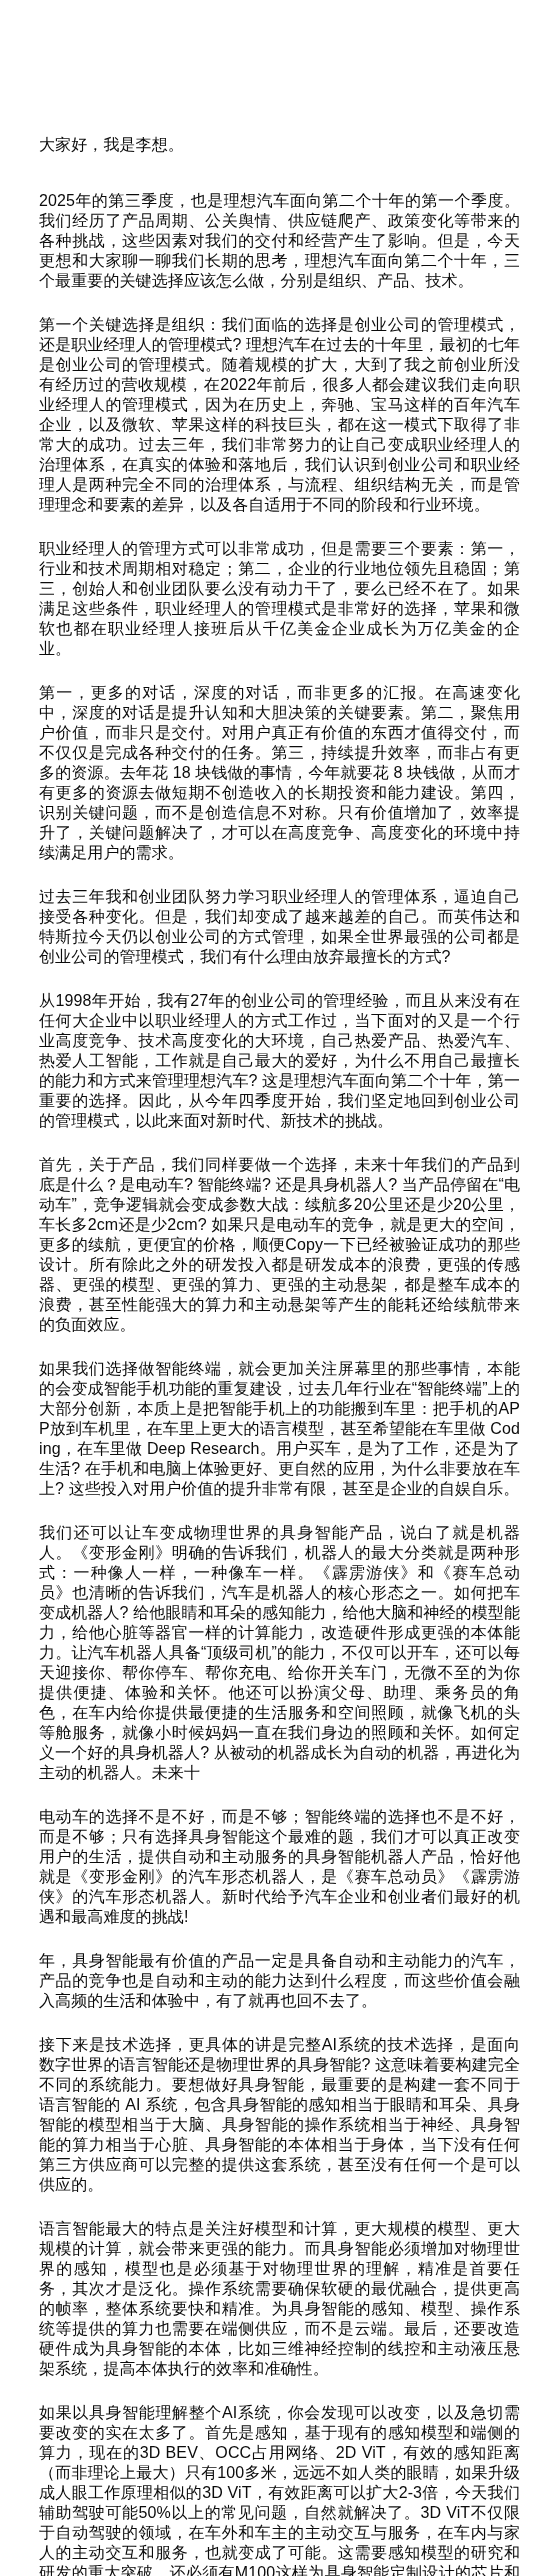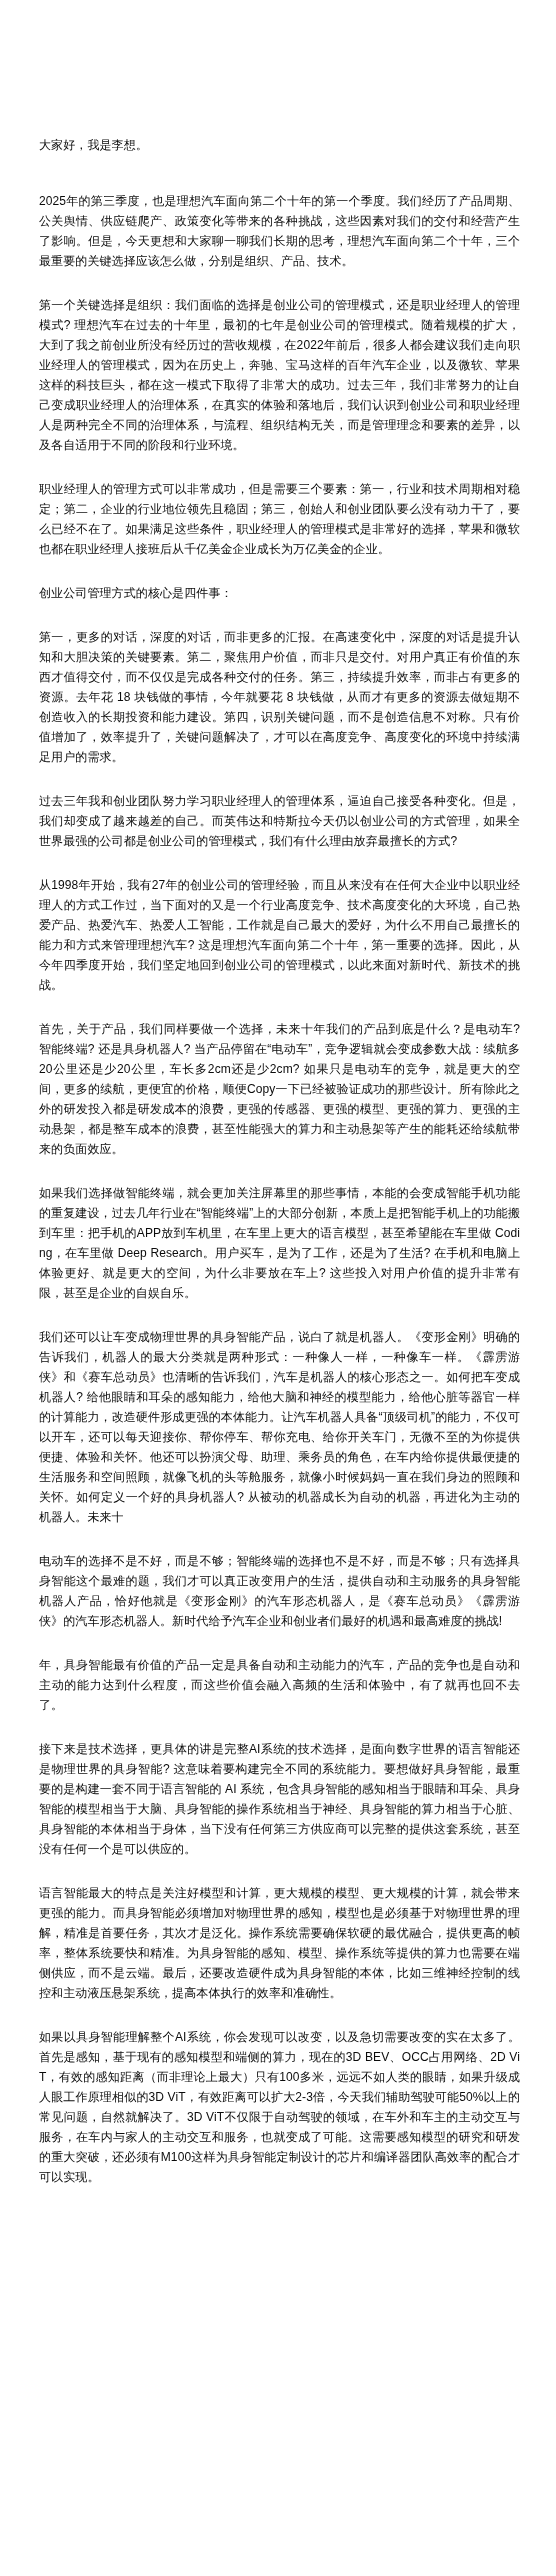--- a/index.html
+++ b/index.html
@@ -16,47 +16,46 @@
       overflow: hidden;
     }
     .article {
       position: absolute;
       left: 39px;
       top: 135px;
       width: 481px;
     }
     .article p {
       margin: 0 0 24px 0;
-      font-size: 12px;
+      font-size: 16px;
       line-height: 20px;
       color: #0b0b0b;
       text-align: justify;
       letter-spacing: 0.1px;
       word-break: break-all;
     }
     .article p.greeting {
       margin-bottom: 36px;
       text-align: left;
     }
   </style>
 </head>
 <body>
 
 <div class="page">
   <div class="article">
     <p class="greeting">大家好，我是李想。</p>
     <p>2025年的第三季度，也是理想汽车面向第二个十年的第一个季度。我们经历了产品周期、公关舆情、供应链爬产、政策变化等带来的各种挑战，这些因素对我们的交付和经营产生了影响。但是，今天更想和大家聊一聊我们长期的思考，理想汽车面向第二个十年，三个最重要的关键选择应该怎么做，分别是组织、产品、技术。</p>
     <p>第一个关键选择是组织：我们面临的选择是创业公司的管理模式，还是职业经理人的管理模式? 理想汽车在过去的十年里，最初的七年是创业公司的管理模式。随着规模的扩大，大到了我之前创业所没有经历过的营收规模，在2022年前后，很多人都会建议我们走向职业经理人的管理模式，因为在历史上，奔驰、宝马这样的百年汽车企业，以及微软、苹果这样的科技巨头，都在这一模式下取得了非常大的成功。过去三年，我们非常努力的让自己变成职业经理人的治理体系，在真实的体验和落地后，我们认识到创业公司和职业经理人是两种完全不同的治理体系，与流程、组织结构无关，而是管理理念和要素的差异，以及各自适用于不同的阶段和行业环境。</p>
     <p>职业经理人的管理方式可以非常成功，但是需要三个要素：第一，行业和技术周期相对稳定；第二，企业的行业地位领先且稳固；第三，创始人和创业团队要么没有动力干了，要么已经不在了。如果满足这些条件，职业经理人的管理模式是非常好的选择，苹果和微软也都在职业经理人接班后从千亿美金企业成长为万亿美金的企业。</p>
-    <p>创业公司管理方式的核心是四件事：</p>
     <p>第一，更多的对话，深度的对话，而非更多的汇报。在高速变化中，深度的对话是提升认知和大胆决策的关键要素。第二，聚焦用户价值，而非只是交付。对用户真正有价值的东西才值得交付，而不仅仅是完成各种交付的任务。第三，持续提升效率，而非占有更多的资源。去年花 18 块钱做的事情，今年就要花 8 块钱做，从而才有更多的资源去做短期不创造收入的长期投资和能力建设。第四，识别关键问题，而不是创造信息不对称。只有价值增加了，效率提升了，关键问题解决了，才可以在高度竞争、高度变化的环境中持续满足用户的需求。</p>
     <p>过去三年我和创业团队努力学习职业经理人的管理体系，逼迫自己接受各种变化。但是，我们却变成了越来越差的自己。而英伟达和特斯拉今天仍以创业公司的方式管理，如果全世界最强的公司都是创业公司的管理模式，我们有什么理由放弃最擅长的方式?</p>
     <p>从1998年开始，我有27年的创业公司的管理经验，而且从来没有在任何大企业中以职业经理人的方式工作过，当下面对的又是一个行业高度竞争、技术高度变化的大环境，自己热爱产品、热爱汽车、热爱人工智能，工作就是自己最大的爱好，为什么不用自己最擅长的能力和方式来管理理想汽车? 这是理想汽车面向第二个十年，第一重要的选择。因此，从今年四季度开始，我们坚定地回到创业公司的管理模式，以此来面对新时代、新技术的挑战。</p>
     <p>首先，关于产品，我们同样要做一个选择，未来十年我们的产品到底是什么？是电动车? 智能终端? 还是具身机器人? 当产品停留在“电动车”，竞争逻辑就会变成参数大战：续航多20公里还是少20公里，车长多2cm还是少2cm? 如果只是电动车的竞争，就是更大的空间，更多的续航，更便宜的价格，顺便Copy一下已经被验证成功的那些设计。所有除此之外的研发投入都是研发成本的浪费，更强的传感器、更强的模型、更强的算力、更强的主动悬架，都是整车成本的浪费，甚至性能强大的算力和主动悬架等产生的能耗还给续航带来的负面效应。</p>
-    <p>如果我们选择做智能终端，就会更加关注屏幕里的那些事情，本能的会变成智能手机功能的重复建设，过去几年行业在“智能终端”上的大部分创新，本质上是把智能手机上的功能搬到车里：把手机的APP放到车机里，在车里上更大的语言模型，甚至希望能在车里做 Coding，在车里做 Deep Research。用户买车，是为了工作，还是为了生活? 在手机和电脑上体验更好、就是更大的空间，为什么非要放在车上? 这些投入对用户价值的提升非常有限，甚至是企业的自娱自乐。</p>
+    <p>如果我们选择做智能终端，就会更加关注屏幕里的那些事情，本能的会变成智能手机功能的重复建设，过去几年行业在“智能终端”上的大部分创新，本质上是把智能手机上的功能搬到车里：把手机的APP放到车机里，在车里上更大的语言模型，甚至希望能在车里做 Coding，在车里做 Deep Research。用户买车，是为了工作，还是为了生活? 在手机和电脑上体验更好、更自然的应用，为什么非要放在车上? 这些投入对用户价值的提升非常有限，甚至是企业的自娱自乐。</p>
     <p>我们还可以让车变成物理世界的具身智能产品，说白了就是机器人。《变形金刚》明确的告诉我们，机器人的最大分类就是两种形式：一种像人一样，一种像车一样。《霹雳游侠》和《赛车总动员》也清晰的告诉我们，汽车是机器人的核心形态之一。如何把车变成机器人? 给他眼睛和耳朵的感知能力，给他大脑和神经的模型能力，给他心脏等器官一样的计算能力，改造硬件形成更强的本体能力。让汽车机器人具备“顶级司机”的能力，不仅可以开车，还可以每天迎接你、帮你停车、帮你充电、给你开关车门，无微不至的为你提供便捷、体验和关怀。他还可以扮演父母、助理、乘务员的角色，在车内给你提供最便捷的生活服务和空间照顾，就像飞机的头等舱服务，就像小时候妈妈一直在我们身边的照顾和关怀。如何定义一个好的具身机器人? 从被动的机器成长为自动的机器，再进化为主动的机器人。未来十</p>
     <p>电动车的选择不是不好，而是不够；智能终端的选择也不是不好，而是不够；只有选择具身智能这个最难的题，我们才可以真正改变用户的生活，提供自动和主动服务的具身智能机器人产品，恰好他就是《变形金刚》的汽车形态机器人，是《赛车总动员》《霹雳游侠》的汽车形态机器人。新时代给予汽车企业和创业者们最好的机遇和最高难度的挑战!</p>
     <p>年，具身智能最有价值的产品一定是具备自动和主动能力的汽车，产品的竞争也是自动和主动的能力达到什么程度，而这些价值会融入高频的生活和体验中，有了就再也回不去了。</p>
     <p>接下来是技术选择，更具体的讲是完整AI系统的技术选择，是面向数字世界的语言智能还是物理世界的具身智能? 这意味着要构建完全不同的系统能力。要想做好具身智能，最重要的是构建一套不同于语言智能的 AI 系统，包含具身智能的感知相当于眼睛和耳朵、具身智能的模型相当于大脑、具身智能的操作系统相当于神经、具身智能的算力相当于心脏、具身智能的本体相当于身体，当下没有任何第三方供应商可以完整的提供这套系统，甚至没有任何一个是可以供应的。</p>
     <p>语言智能最大的特点是关注好模型和计算，更大规模的模型、更大规模的计算，就会带来更强的能力。而具身智能必须增加对物理世界的感知，模型也是必须基于对物理世界的理解，精准是首要任务，其次才是泛化。操作系统需要确保软硬的最优融合，提供更高的帧率，整体系统要快和精准。为具身智能的感知、模型、操作系统等提供的算力也需要在端侧供应，而不是云端。最后，还要改造硬件成为具身智能的本体，比如三维神经控制的线控和主动液压悬架系统，提高本体执行的效率和准确性。</p>
     <p>如果以具身智能理解整个AI系统，你会发现可以改变，以及急切需要改变的实在太多了。首先是感知，基于现有的感知模型和端侧的算力，现在的3D BEV、OCC占用网络、2D ViT，有效的感知距离（而非理论上最大）只有100多米，远远不如人类的眼睛，如果升级成人眼工作原理相似的3D ViT，有效距离可以扩大2-3倍，今天我们辅助驾驶可能50%以上的常见问题，自然就解决了。3D ViT不仅限于自动驾驶的领域，在车外和车主的主动交互与服务，在车内与家人的主动交互和服务，也就变成了可能。这需要感知模型的研究和研发的重大突破，还必须有M100这样为具身智能定制设计的芯片和编译器团队高效率的配合才可以实现。</p>
 
   </div>
 
 </div>

